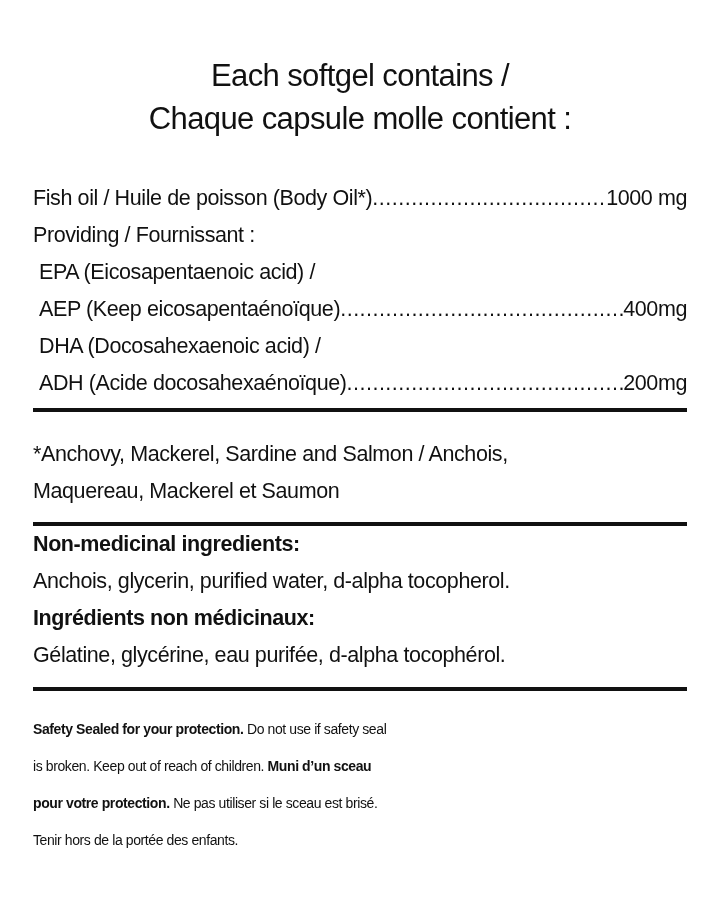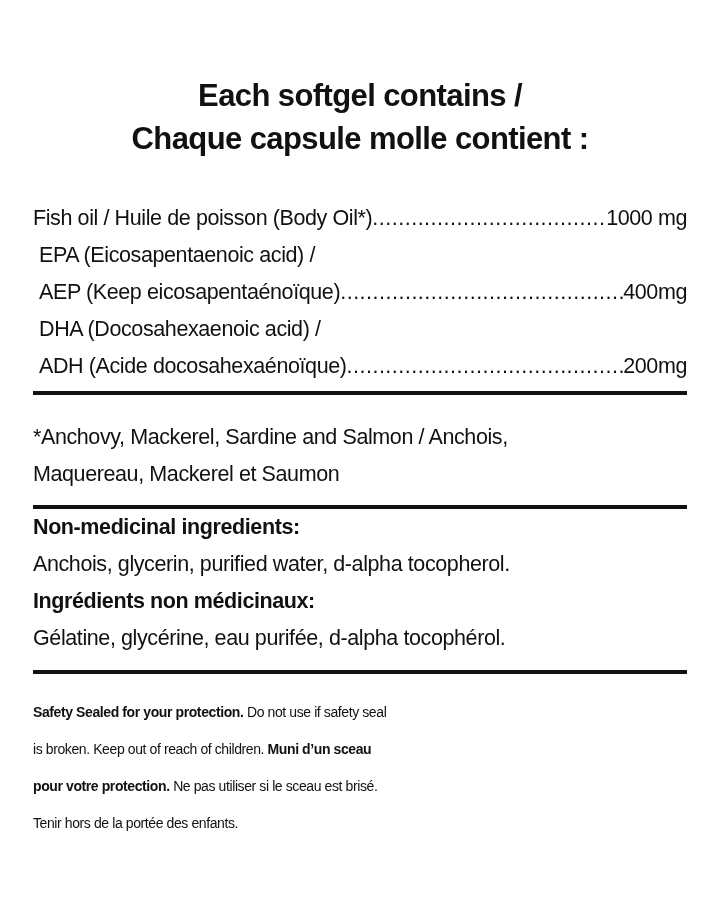--- a/index.html
+++ b/index.html
@@ -13,23 +13,23 @@
     -webkit-font-smoothing: antialiased;
   }
   .label-panel {
     width: 720px;
     height: 916px;
     padding: 0 33px;
     background: #ffffff;
   }
   
   .header {
-    margin-top: 74px;
+    margin-top: 54px;
     text-align: center;
-    font-weight: 700;
+    font-weight: 400;
     font-size: 31px;
     line-height: 43px;
     letter-spacing: -0.6px;
   }
   
   .facts {
     margin-top: 40px;
     font-size: 21.5px;
     line-height: 37px;
     letter-spacing: -0.4px;
@@ -81,20 +81,23 @@
     <div>Each softgel contains /</div>
     <div>Chaque capsule molle contient :</div>
   </div>
 
   <div class="facts">
     <div class="fact-row">
       <span class="lbl">Fish oil / Huile de poisson (Body Oil*)</span>
       <span class="dots">........................................................................................................</span>
       <span class="val">1000 mg</span>
     </div>
+    <div class="fact-row">
+      <span class="lbl">Providing / Fournissant :</span>
+    </div>
     <div class="fact-row indent">
       <span class="lbl">EPA (Eicosapentaenoic acid) /</span>
     </div>
     <div class="fact-row indent">
       <span class="lbl">AEP (Keep eicosapentaénoïque)</span>
       <span class="dots">........................................................................................................</span>
       <span class="val">400mg</span>
     </div>
     <div class="fact-row indent">
       <span class="lbl">DHA (Docosahexaenoic acid) /</span>

